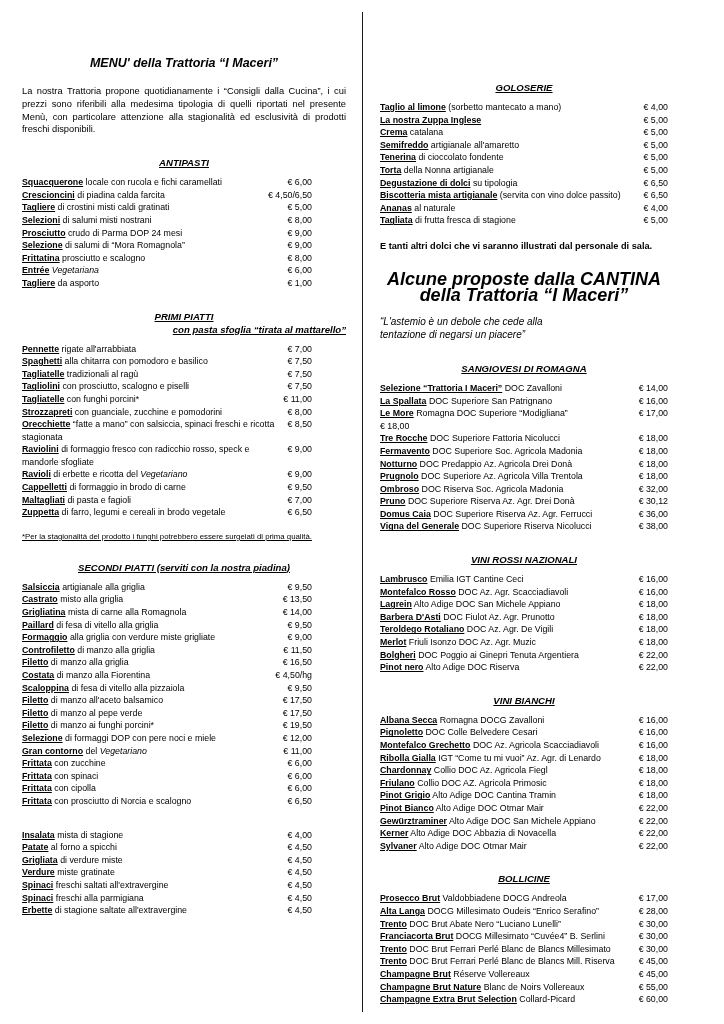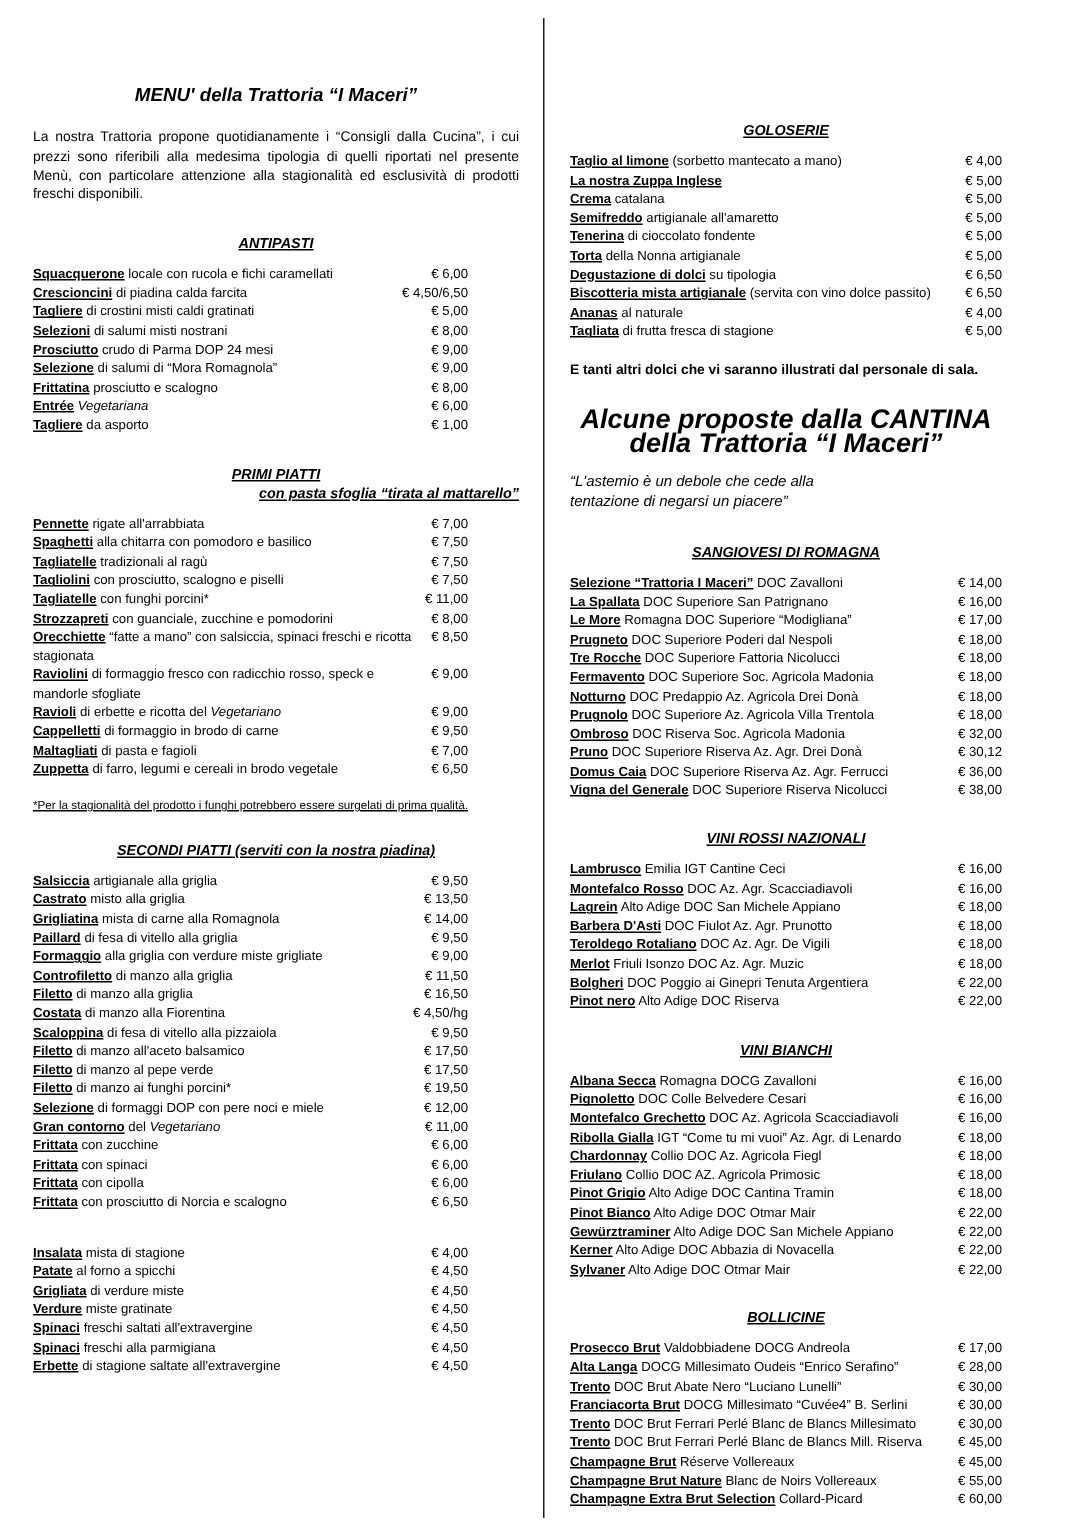--- a/index.html
+++ b/index.html
@@ -346,21 +346,20 @@
           </div>
           <div class="item">
             <span class="item-text"><span class="item-name">La Spallata</span> <span class="item-desc">DOC Superiore San Patrignano</span></span>
             <span class="item-price">€ 16,00</span>
           </div>
           <div class="item">
             <span class="item-text"><span class="item-name">Le More</span> <span class="item-desc">Romagna DOC Superiore “Modigliana”</span></span>
             <span class="item-price">€ 17,00</span>
           </div>
           <div class="item">
-            <span class="item-text"><span class="item-name">Prugneto</span> <span class="item-desc">DOC Superiore Poderi dal Nespoli</span></span>
             <span class="item-price">€ 18,00</span>
           </div>
           <div class="item">
             <span class="item-text"><span class="item-name">Tre Rocche</span> <span class="item-desc">DOC Superiore Fattoria Nicolucci</span></span>
             <span class="item-price">€ 18,00</span>
           </div>
           <div class="item">
             <span class="item-text"><span class="item-name">Fermavento</span> <span class="item-desc">DOC Superiore Soc. Agricola Madonia</span></span>
             <span class="item-price">€ 18,00</span>
           </div>

